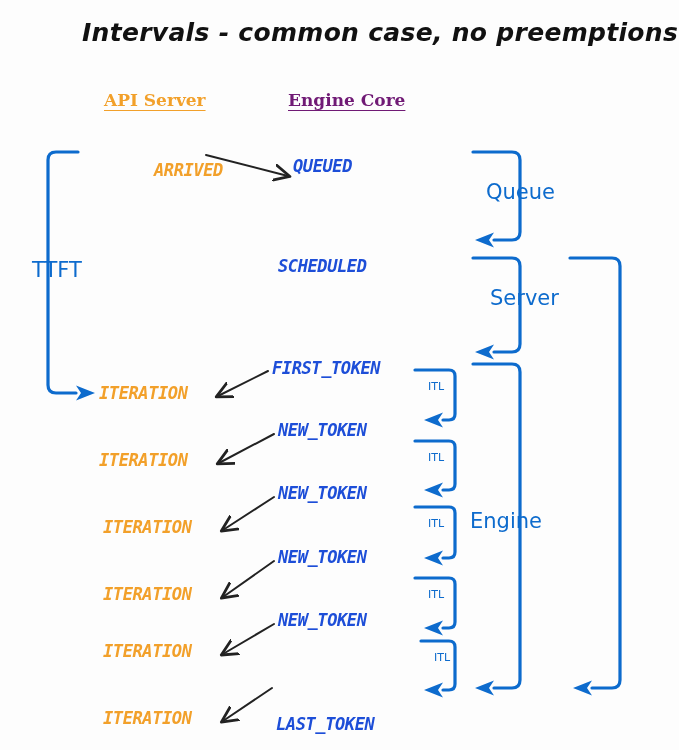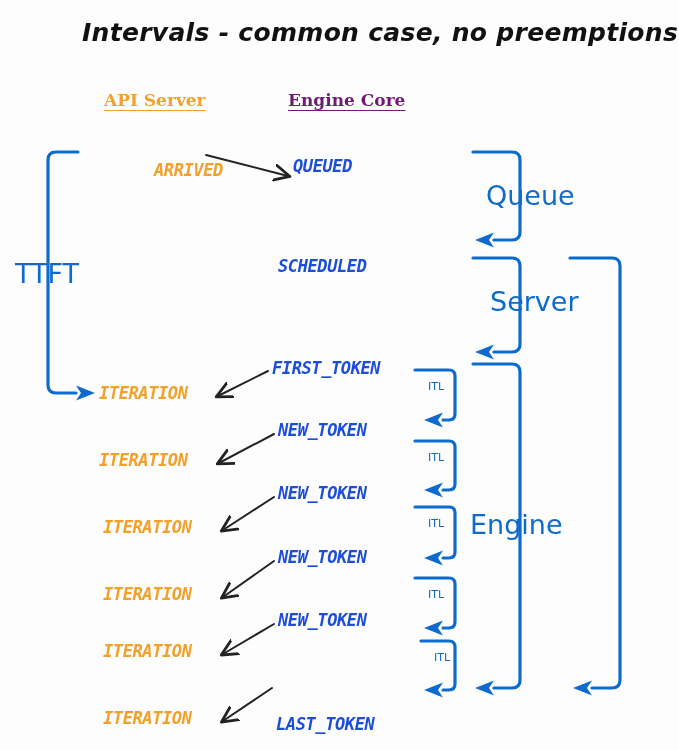--- a/index.html
+++ b/index.html
@@ -33,21 +33,21 @@
     font-family:"DejaVu Sans Mono", monospace;
     font-style:italic;font-weight:bold;
     font-size:17px;
     letter-spacing:-0.4px;
   }
   .state.orange{color:#F2A02A;}
   .state.red{color:#1d4ed8;}
 
   .bluelabel{
     font-family:"DejaVu Sans", sans-serif;
-    font-size:27px;color:#0D6BCD;font-weight:normal;
+    font-size:21px;color:#0D6BCD;font-weight:normal;
   }
   .bluelabel.small{font-size:11px;}
 
   svg{position:absolute;left:0;top:0;overflow:visible;}
 </style>
 </head>
 <body>
 
 <div id="stage">
 
@@ -66,21 +66,21 @@
 
   <div class="txt state red" style="left:293px;top:158px;">QUEUED</div>
   <div class="txt state red" style="left:278px;top:258px;">SCHEDULED</div>
   <div class="txt state red" style="left:272px;top:360px;">FIRST_TOKEN</div>
   <div class="txt state red" style="left:278px;top:422px;">NEW_TOKEN</div>
   <div class="txt state red" style="left:278px;top:485px;">NEW_TOKEN</div>
   <div class="txt state red" style="left:278px;top:549px;">NEW_TOKEN</div>
   <div class="txt state red" style="left:278px;top:612px;">NEW_TOKEN</div>
   <div class="txt state red" style="left:276px;top:716px;">LAST_TOKEN</div>
 
-  <div class="txt bluelabel" style="left:15px;top:260px;">TTFT</div>
+  <div class="txt bluelabel" style="left:32px;top:260px;">TTFT</div>
   <div class="txt bluelabel" style="left:486px;top:182px;">Queue</div>
   <div class="txt bluelabel" style="left:490px;top:288px;">Server</div>
   <div class="txt bluelabel" style="left:470px;top:511px;">Engine</div>
 
   <div class="txt bluelabel small" style="left:428px;top:381px;">ITL</div>
   <div class="txt bluelabel small" style="left:428px;top:452px;">ITL</div>
   <div class="txt bluelabel small" style="left:428px;top:518px;">ITL</div>
   <div class="txt bluelabel small" style="left:428px;top:589px;">ITL</div>
   <div class="txt bluelabel small" style="left:434px;top:652px;">ITL</div>
 

